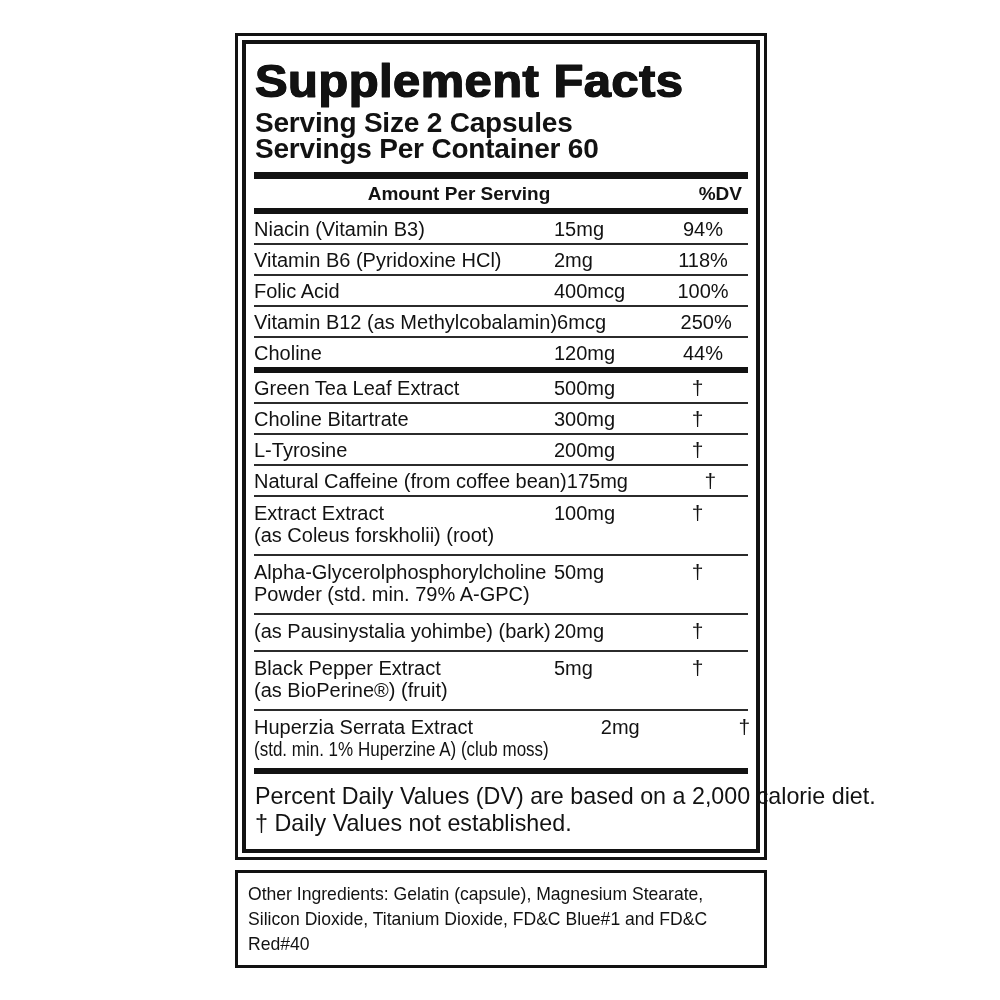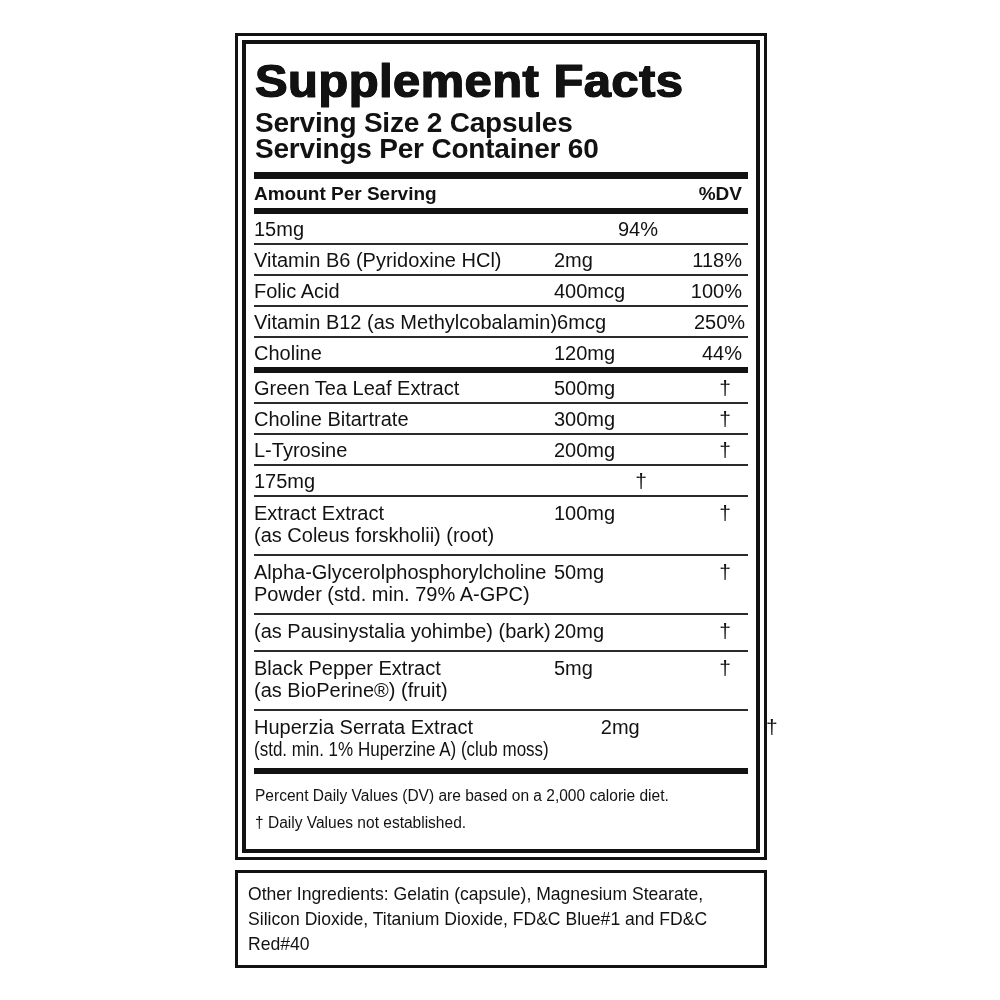--- a/index.html
+++ b/index.html
@@ -64,47 +64,47 @@
   .rule { height: 2px; background: #2b2b2b; }
 
   .hdr {
     display: grid;
     grid-template-columns: 1fr 84px;
     padding: 3px 0 2px 0;
     font-size: 19px;
     font-weight: bold;
     line-height: 24px;
   }
-  .hdr .amt-h { text-align: left; }
+  .hdr .amt-h { text-align: center; }
   .hdr .dv-h { text-align: right; padding-right: 6px; }
 
   .row {
     display: grid;
     grid-template-columns: 1fr 110px 84px;
     align-items: start;
     padding: 4px 0 3px 0;
     font-size: 20px;
     line-height: 22px;
   }
   .row.two { padding: 5px 0 8px 0; }
   .row .name { white-space: nowrap; }
   .row .sub { margin-top: 0; font-size: 20px; }
   .row .amt { text-align: left; white-space: nowrap; }
-  .row .dv { text-align: right; padding-right: 6px; white-space: nowrap; }
+  .row .dv { text-align: center; padding-right: 6px; white-space: nowrap; }
   .row .dv.dag { padding-right: 17px; font-size: 21px; }
   .cond {
     display: inline-block;
     transform: scaleX(0.85);
     transform-origin: 0 50%;
     white-space: nowrap;
   }
 
   .footnotes {
     padding: 8px 0 5px 1px;
-    font-size: 16px;
+    font-size: 24px;
     line-height: 27px;
   }
   .footnotes .fn {
     display: block;
     white-space: nowrap;
     transform: scaleX(0.97);
     transform-origin: 0 50%;
   }
 
   
@@ -140,20 +140,23 @@
 
         <div class="hdr">
           <span class="amt-h">Amount Per Serving</span>
           <span class="dv-h">%DV</span>
         </div>
 
         <div class="bar bar-mid"></div>
 
         <div id="rows">
             <div class="row">
+              <div class="name">
+                <div class="nm">Niacin (Vitamin B3)</div>
+              </div>
               <div class="amt">15mg</div>
               <div class="dv">94%</div>
             </div>
             <div class="rule"></div>
             <div class="row">
               <div class="name">
                 <div class="nm">Vitamin B6 (Pyridoxine HCl)</div>
               </div>
               <div class="amt">2mg</div>
               <div class="dv">118%</div>
@@ -201,20 +204,23 @@
             <div class="rule"></div>
             <div class="row">
               <div class="name">
                 <div class="nm">L-Tyrosine</div>
               </div>
               <div class="amt">200mg</div>
               <div class="dv dag">†</div>
             </div>
             <div class="rule"></div>
             <div class="row">
+              <div class="name">
+                <div class="nm">Natural Caffeine (from coffee bean)</div>
+              </div>
               <div class="amt">175mg</div>
               <div class="dv dag">†</div>
             </div>
             <div class="rule"></div>
             <div class="row two">
               <div class="name">
                 <div class="nm">Extract Extract</div>
                 <div class="sub">(as Coleus forskholii) (root)</div>
               </div>
               <div class="amt">100mg</div>

